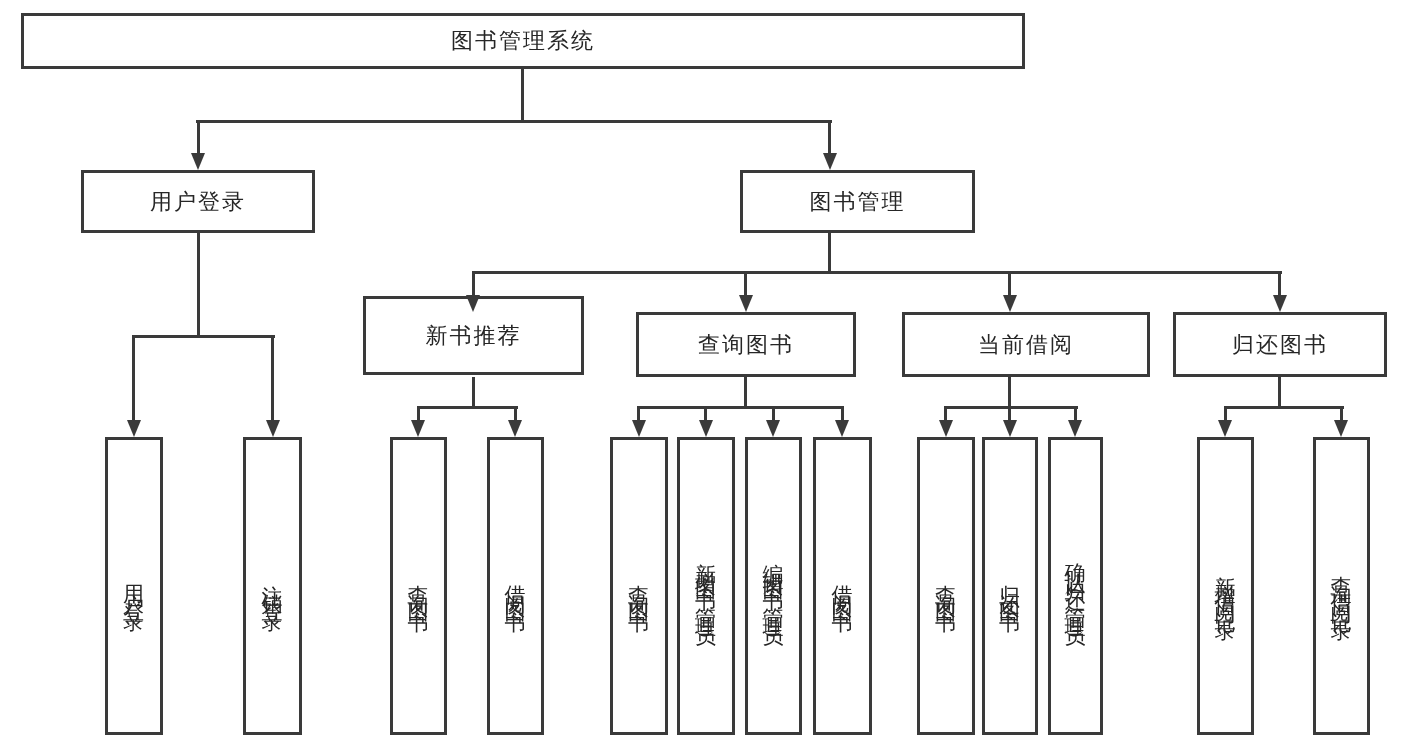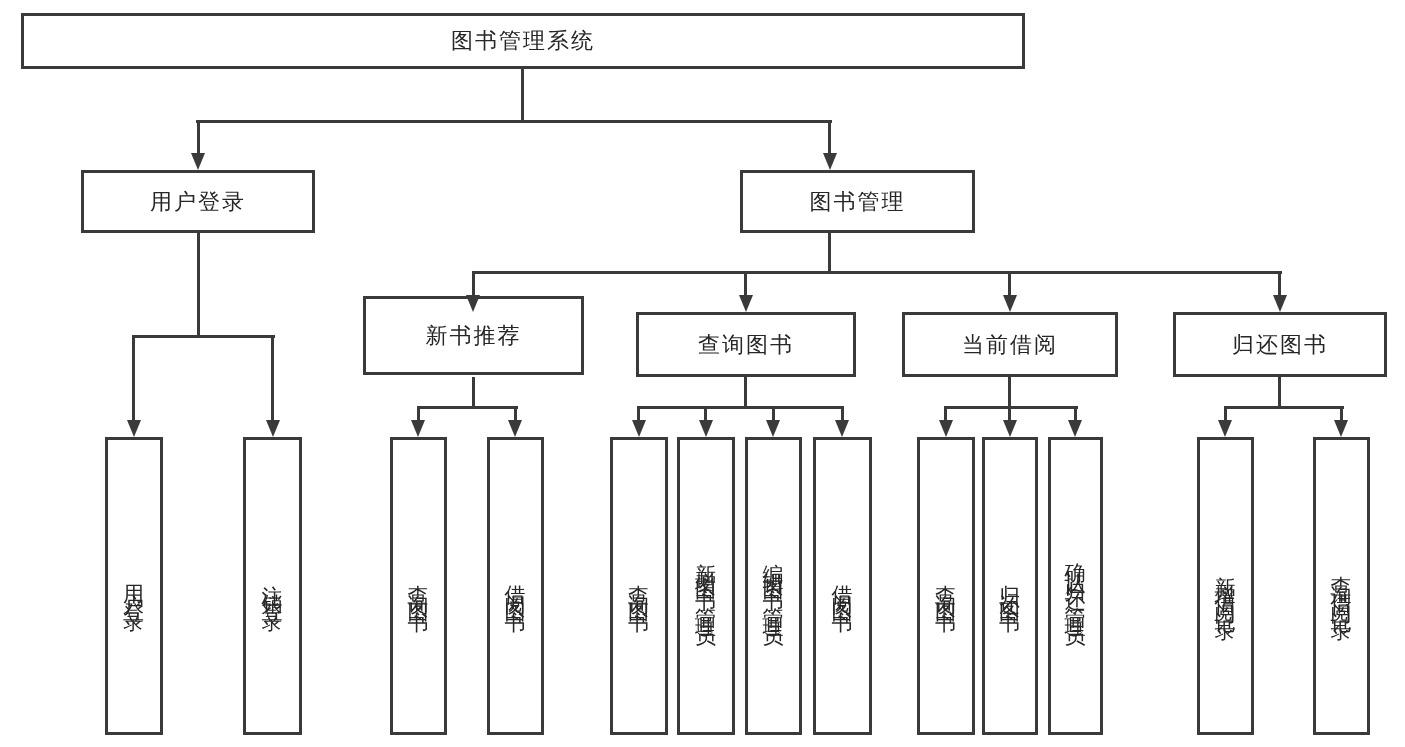--- a/index.html
+++ b/index.html
@@ -46,21 +46,21 @@
   </div>
 
   <div class="box" style="left:363px;top:296px;width:221px;height:79px">
     <span class="hlabel">新书推荐</span>
   </div>
 
   <div class="box" style="left:636px;top:312px;width:220px;height:65px">
     <span class="hlabel">查询图书</span>
   </div>
 
-  <div class="box" style="left:902px;top:312px;width:216px;height:65px">
+  <div class="box" style="left:902px;top:312px;width:248px;height:65px">
     <span class="hlabel">当前借阅</span>
   </div>
 
   <div class="box" style="left:1173px;top:312px;width:214px;height:65px">
     <span class="hlabel">归还图书</span>
   </div>
 
   <div class="box" style="left:105px;top:437px;width:58px;height:298px">
     <span class="vlabel">用户登录</span>
   </div>

